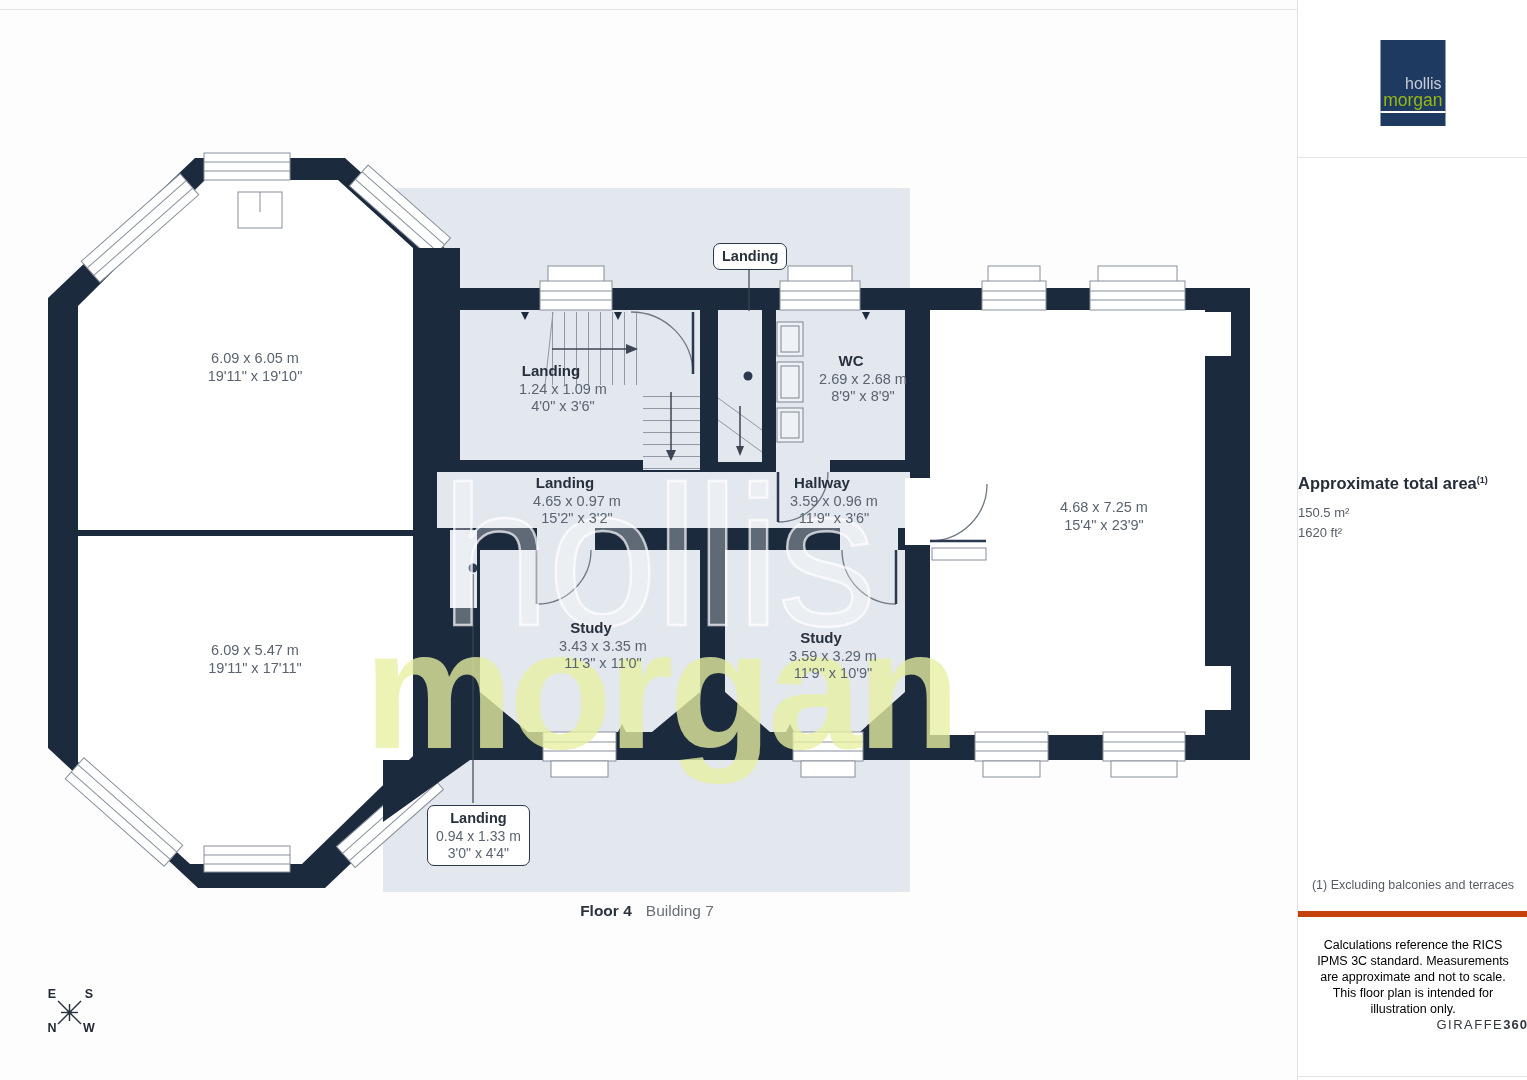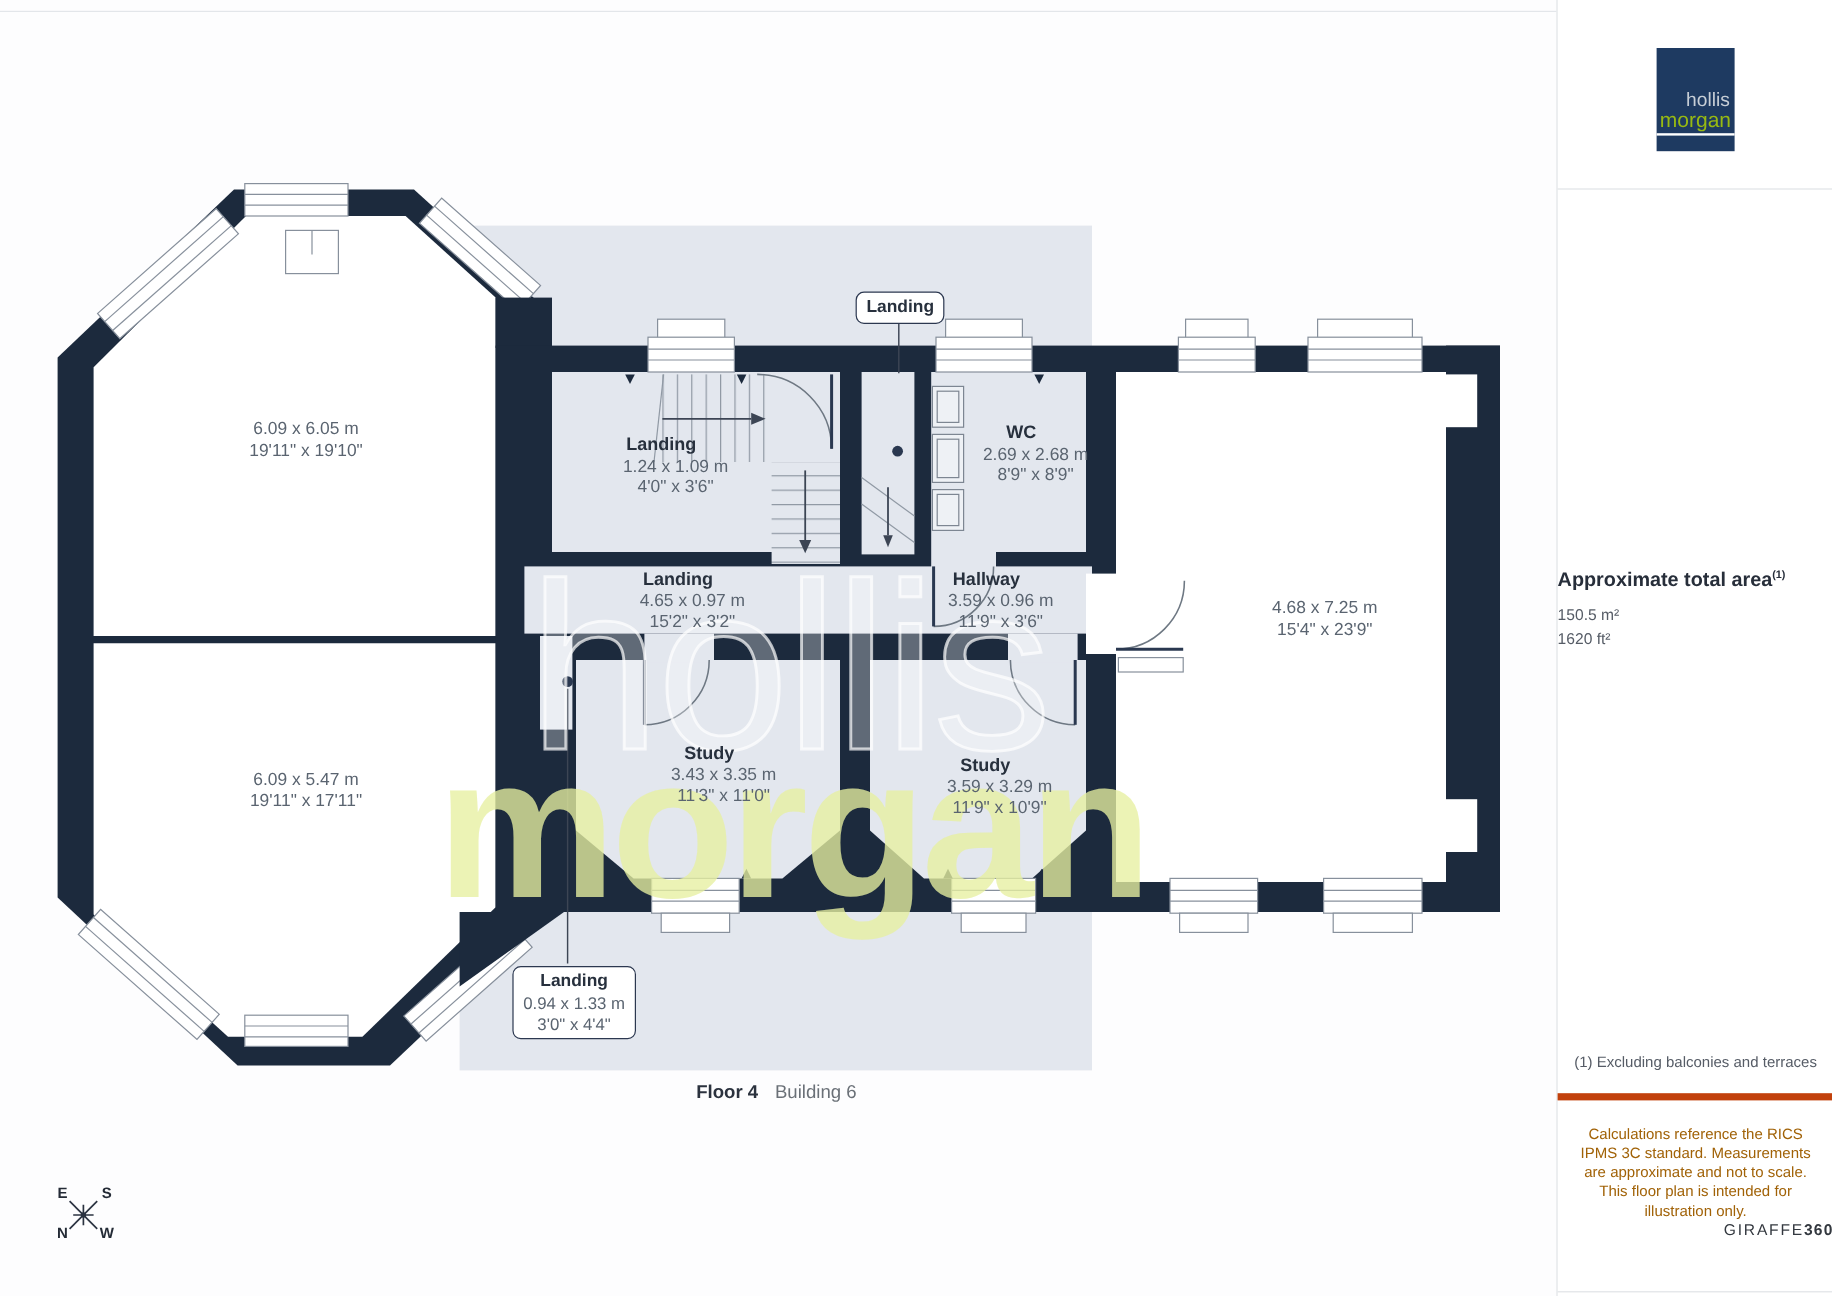--- a/index.html
+++ b/index.html
@@ -55,21 +55,21 @@
   .logo-rule{position:absolute;left:0;right:0;top:71px;height:2px;background:#fff;}
   .sec-area{top:158px;height:700px;display:flex;flex-direction:column;
     justify-content:center;align-items:flex-start;}
   .area-title{font-size:16.5px;font-weight:bold;color:#272e3a;margin-bottom:10px;}
   .area-title sup{font-size:9px;font-weight:bold;}
   .area-val{font-size:13px;color:#565c66;line-height:1.5;}
   .sec-foot{top:858px;height:59px;border-bottom:6px solid #c2410c;
     display:flex;align-items:center;justify-content:center;}
   .footnote{font-size:12.5px;color:#565c66;text-align:center;}
   .sec-disc{top:917px;height:160px;border-bottom:1px solid #e0e3e7;}
-  .disclaimer{width:196px;margin:20px auto 0;font-size:12.5px;color:#a16207;
+  .disclaimer{width:196px;margin:20px auto 0;font-size:12.5px;color:#000000;
     text-align:center;line-height:1.28;}
   .brand{text-align:right;font-size:13px;color:#33383f;letter-spacing:1.5px;}
   .brand b{letter-spacing:1px;}
 </style>
 </head>
 <body>
 
 <div class="topline"></div>
 
 <div class="plan-wrap">
@@ -295,21 +295,21 @@
     <div class="nm">Landing</div>
   </div>
   <div class="callout" style="left:427px;top:805px">
     <div class="nm">Landing</div>
     <div class="dm">0.94 x 1.33 m</div>
     <div class="dm">3'0" x 4'4"</div>
   </div>
 
   <div class="caption">
     <span class="floor">Floor 4</span>
-    <span class="building">Building 6</span>
+    <span class="building">Building 7</span>
   </div>
 
   <svg style="position:absolute;left:52px;top:995px" width="40" height="40" viewBox="0 0 40 40">
     <g stroke="#2a3240" stroke-width="1.4" fill="none">
       <line x1="6" y1="6" x2="29" y2="29"></line>
       <line x1="29" y1="6" x2="6" y2="29"></line>
       <line x1="9" y1="17.5" x2="26" y2="17.5"></line>
       <line x1="17.5" y1="9" x2="17.5" y2="26"></line>
     </g>
     <circle cx="17.5" cy="17.5" r="2.2" fill="#2a3240"></circle>

